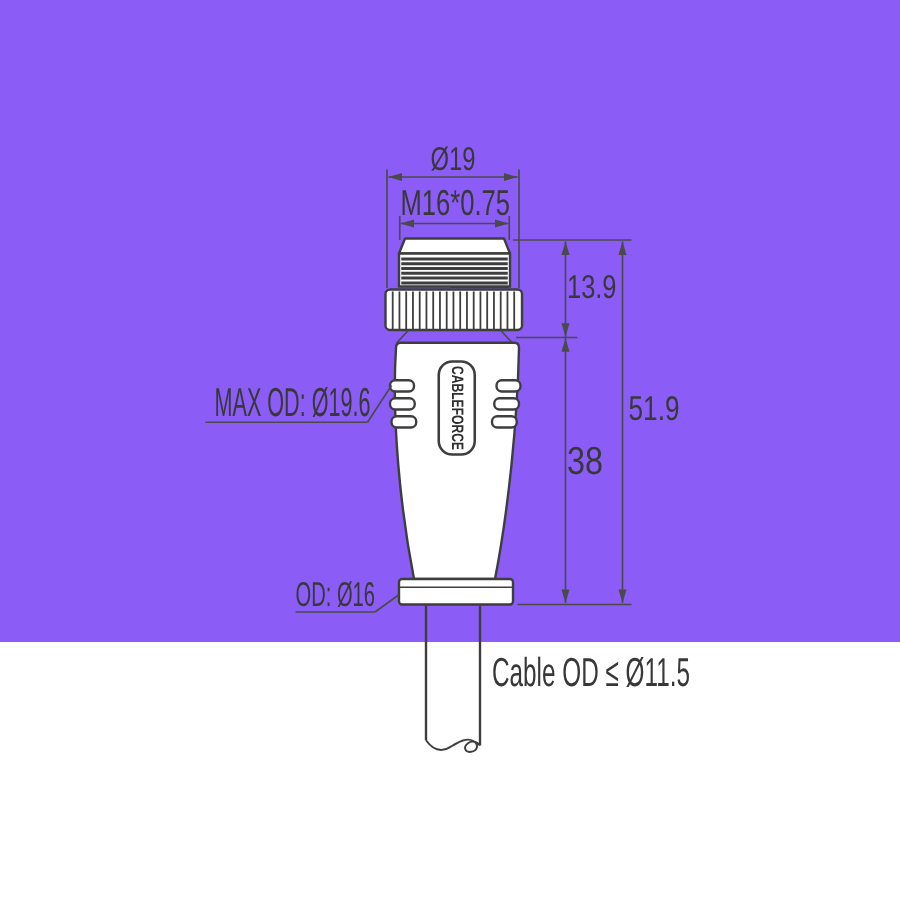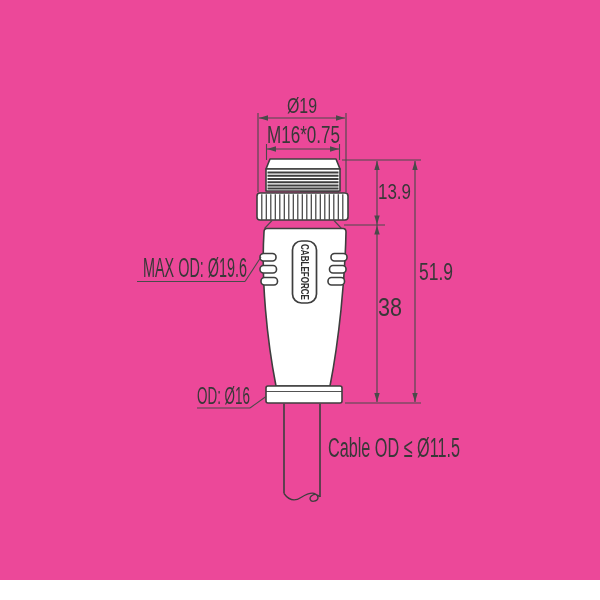--- a/index.html
+++ b/index.html
@@ -1,21 +1,21 @@
 <!DOCTYPE html>
 <html><head>
 <meta charset="utf-8">
 <style>
   html,body{
     margin:0;padding:0;
     width:600px;height:600px;
     background:#ffffff;
     overflow:hidden;
   }
-  .stage{position:relative;width:600px;height:580px;background:#ec4899;}
+  .stage{position:relative;width:600px;height:428px;background:#8b5cf6;}
   svg{display:block;}
   .part{fill:#ffffff;stroke:#3e3e3e;stroke-width:1.6;stroke-linejoin:round;}
   .part-noline{fill:#ffffff;stroke:#3e3e3e;stroke-width:1.6;}
   .thread-line{stroke:#3e3e3e;stroke-width:2;fill:none;}
   .knurl-line{stroke:#3e3e3e;stroke-width:1.2;fill:none;}
   .thin-line{stroke:#3e3e3e;stroke-width:0.9;fill:none;}
   .dim{stroke:#4a4a4a;stroke-width:1.1;fill:none;}
   .arr{fill:#4a4a4a;stroke:none;}
   .lbl{
     font-family:"Liberation Sans", sans-serif;

